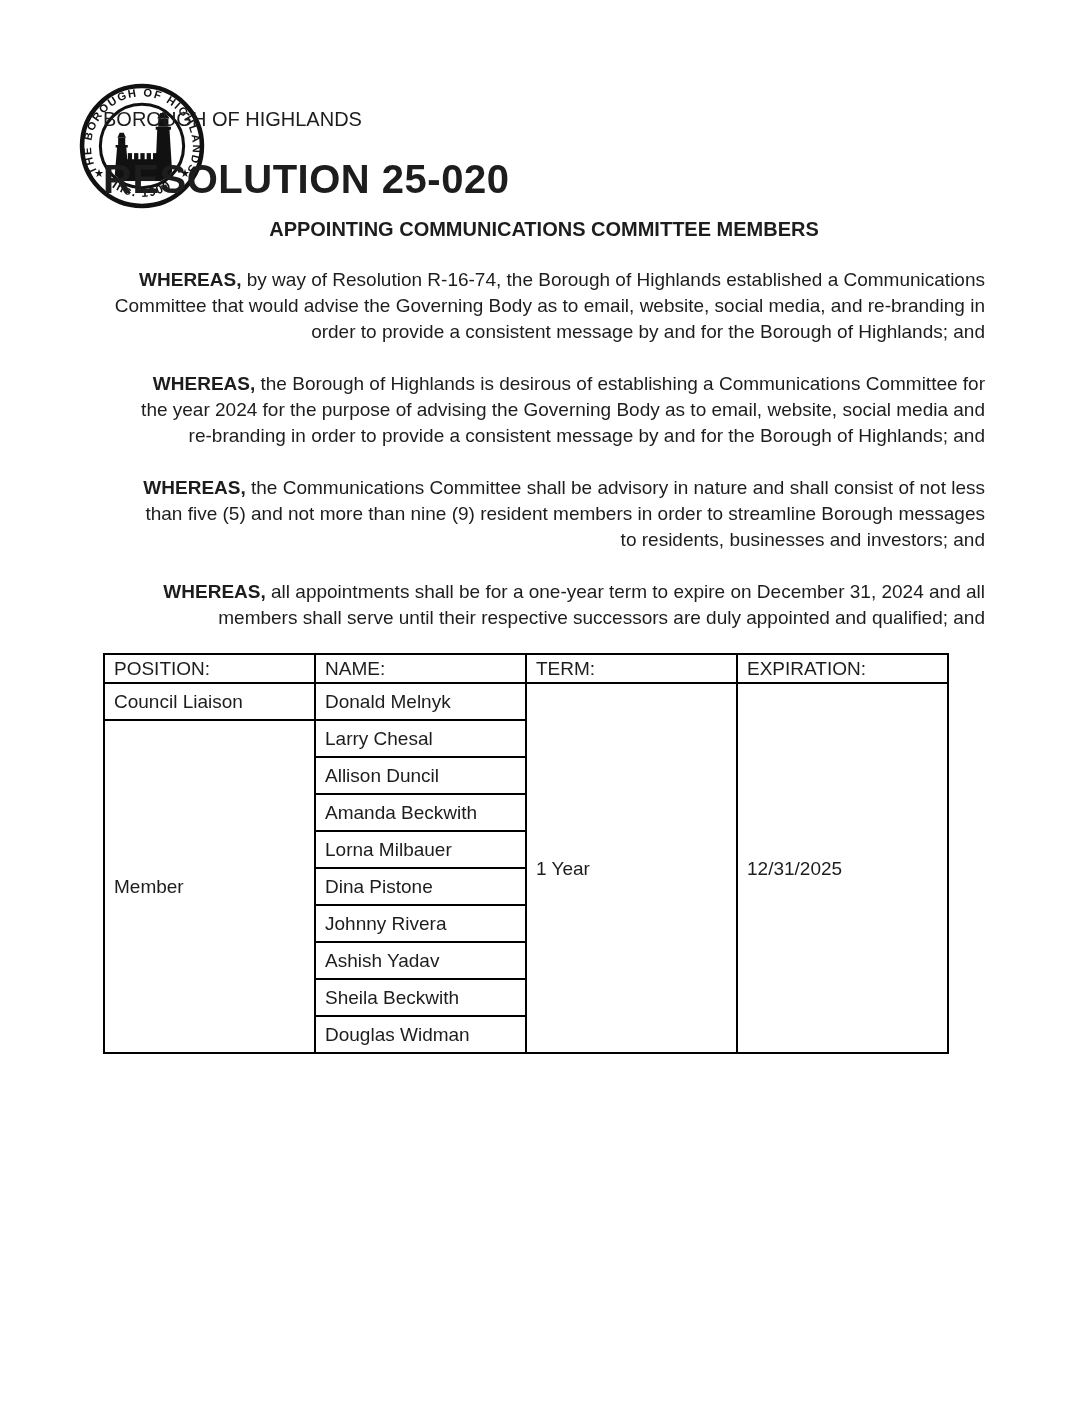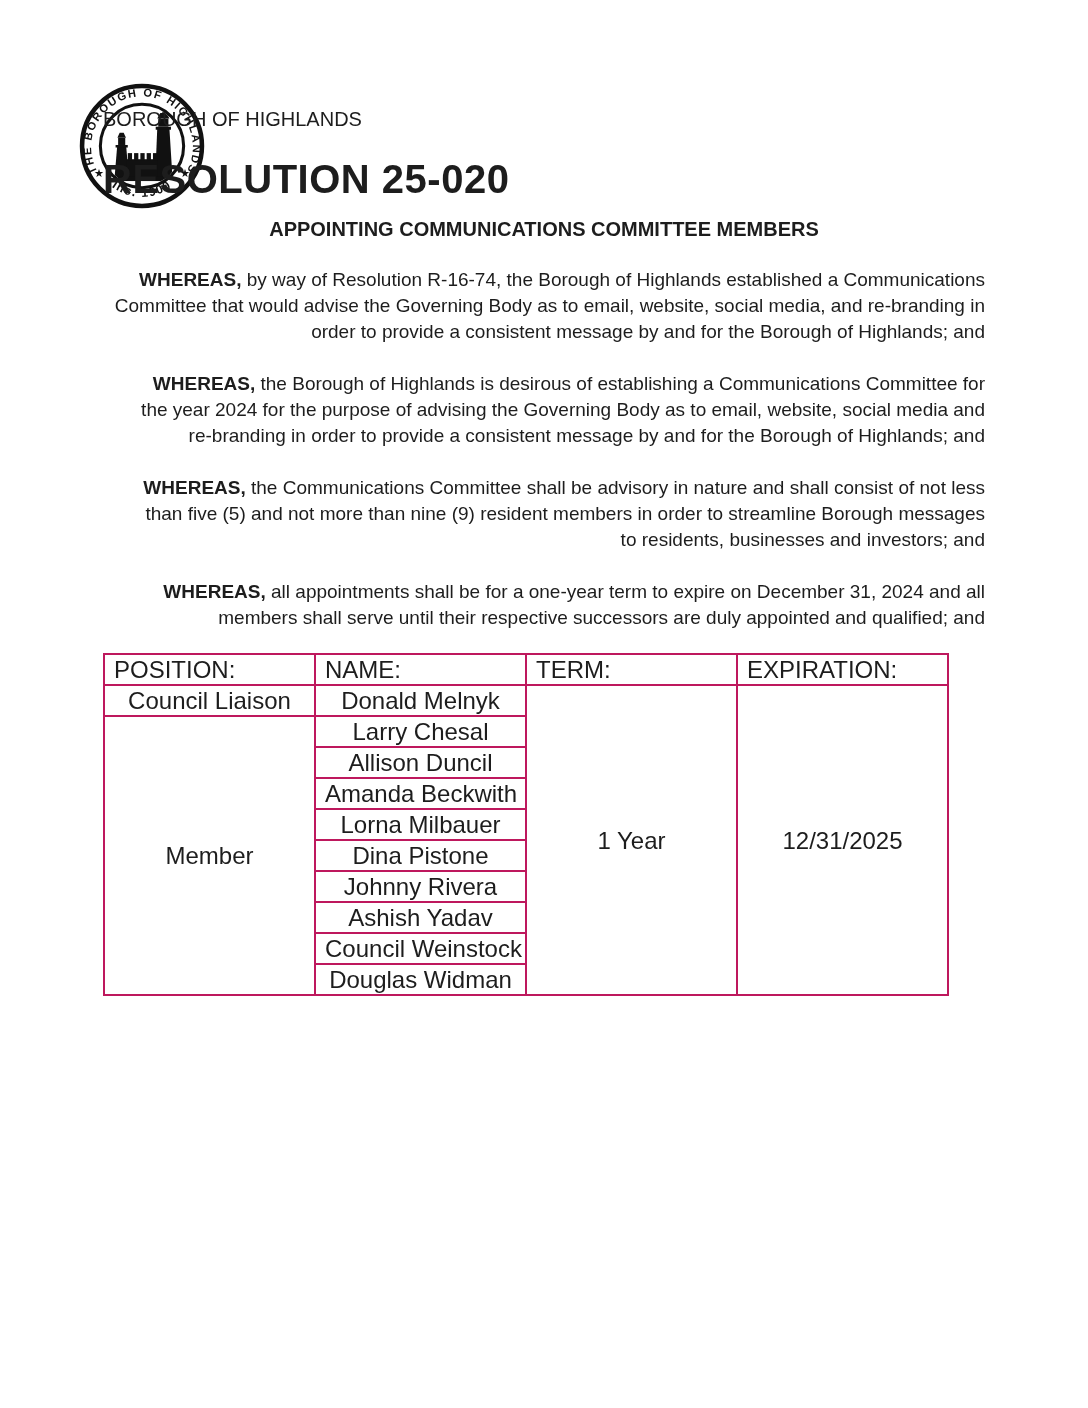--- a/index.html
+++ b/index.html
@@ -44,32 +44,32 @@
   .para + .para { margin-top:26px;margin-left:36px; }
   .para .lead { font-weight:bold; }
   table.appointments {
     margin-top:22px;
     border-collapse:collapse;
     width:844px;
     table-layout:fixed;
   }
   table.appointments th,
   table.appointments td {
-    border:2px solid #be185d;
-    font-size:24px;
+    border:2px solid #000000;
+    font-size:19px;
     font-weight:normal;
     text-align:left;
     padding:1px 9px 0 9px;
     vertical-align:middle;
     overflow:hidden;
     white-space:nowrap;
   }
   table.appointments col { width:211px; }
   table.appointments th { height:29px; }
-  table.appointments td { height:27px;text-align:center; }
+  table.appointments td { height:37px; }
   td.pos-span { vertical-align:top; padding-top:3px; }
   td.merged-center {
     text-align:center;
     vertical-align:middle;
   }
 </style>
 </head>
 <body>
 
 <div class="page">
@@ -170,21 +170,21 @@
         <tr>
             <td>Dina Pistone</td>
           </tr>
         <tr>
             <td>Johnny Rivera</td>
           </tr>
         <tr>
             <td>Ashish Yadav</td>
           </tr>
         <tr>
-            <td>Council Weinstock</td>
+            <td>Sheila Beckwith</td>
           </tr>
         <tr>
             <td>Douglas Widman</td>
           </tr>
       </tbody>
     </table>
 
   </div>
 </div>
 

